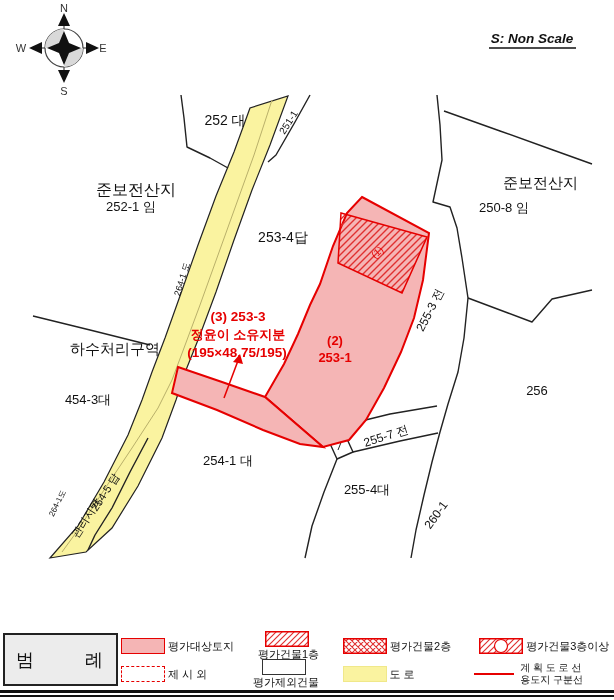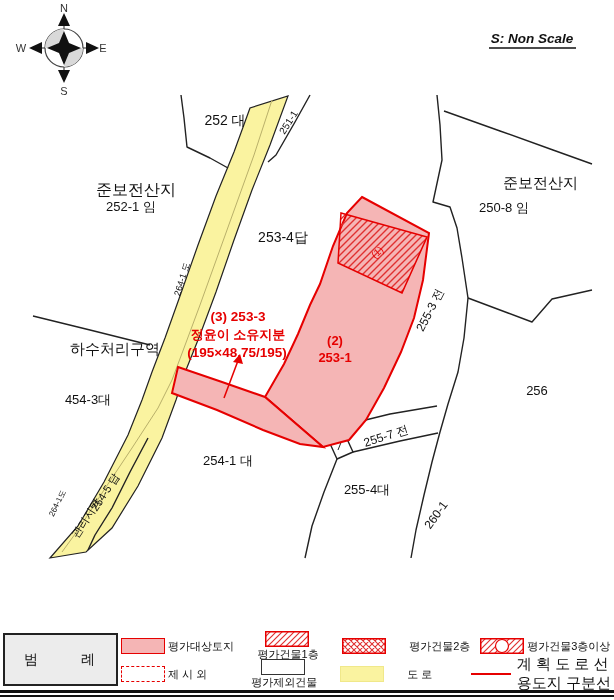--- a/index.html
+++ b/index.html
@@ -3,35 +3,35 @@
 <meta charset="utf-8">
 <style>
   html,body{margin:0;padding:0;background:#ffffff;}
   body{width:614px;height:700px;font-family:"Liberation Sans",sans-serif;position:relative;overflow:hidden;}
   .canvas{position:absolute;left:0;top:0;width:614px;height:700px;background:#fff;}
   svg text{font-family:"Liberation Sans",sans-serif;}
   .legend-title-box{
     position:absolute;left:3px;top:633px;width:111px;height:49px;
     border:2px solid #222;background:#ececec;
     display:flex;align-items:center;justify-content:center;
-    font-size:14px;color:#111;white-space:pre;letter-spacing:2px;
+    font-size:18px;color:#111;white-space:pre;letter-spacing:2px;
   }
   .legend-items{position:absolute;left:121px;top:634px;width:490px;height:52px;
     display:flex;flex-direction:column;justify-content:space-between;}
   .legend-row{display:flex;align-items:center;height:24px;}
   .legend-cell{display:flex;align-items:center;}
-  .c1{width:115px;align-items:center;} .c2{width:120px;flex-direction:column;} .c3{width:110px;gap:20px;} .c4{width:145px;padding-left:28px;}
+  .c1{width:115px;align-items:center;} .c2{width:120px;flex-direction:column;} .c3{width:110px;} .c4{width:145px;padding-left:28px;}
   .swatch{width:44px;height:16px;box-sizing:border-box;margin-right:3px;flex:0 0 auto;}
   .sw-target{background:#f5b5b5;border:1.5px solid #e60000;}
   .sw-jesi{background:#fff;border:1.5px dashed #e60000;}
   .sw-excl{background:#fff;border:1.5px solid #333;}
   .sw-road{background:#faf3a0;border:1px solid #f0e88a;}
   .legend-label{font-size:11px;color:#111;white-space:nowrap;}
   .plan-line{width:40px;height:0;border-top:2px solid #e60000;margin-right:6px;flex:0 0 auto;}
-  .plan-labels{font-size:15px;color:#111;line-height:1.25;white-space:nowrap;}
+  .plan-labels{font-size:10px;color:#111;line-height:1.25;white-space:nowrap;}
   .double-rule{position:absolute;left:0;top:690px;width:614px;}
   .double-rule .r1{height:3px;background:#111;}
   .double-rule .r2{height:2px;background:#fff;}
   .double-rule .r3{height:2px;background:#111;}
 </style>
 </head>
 <body>
 
 <div class="canvas">
 

